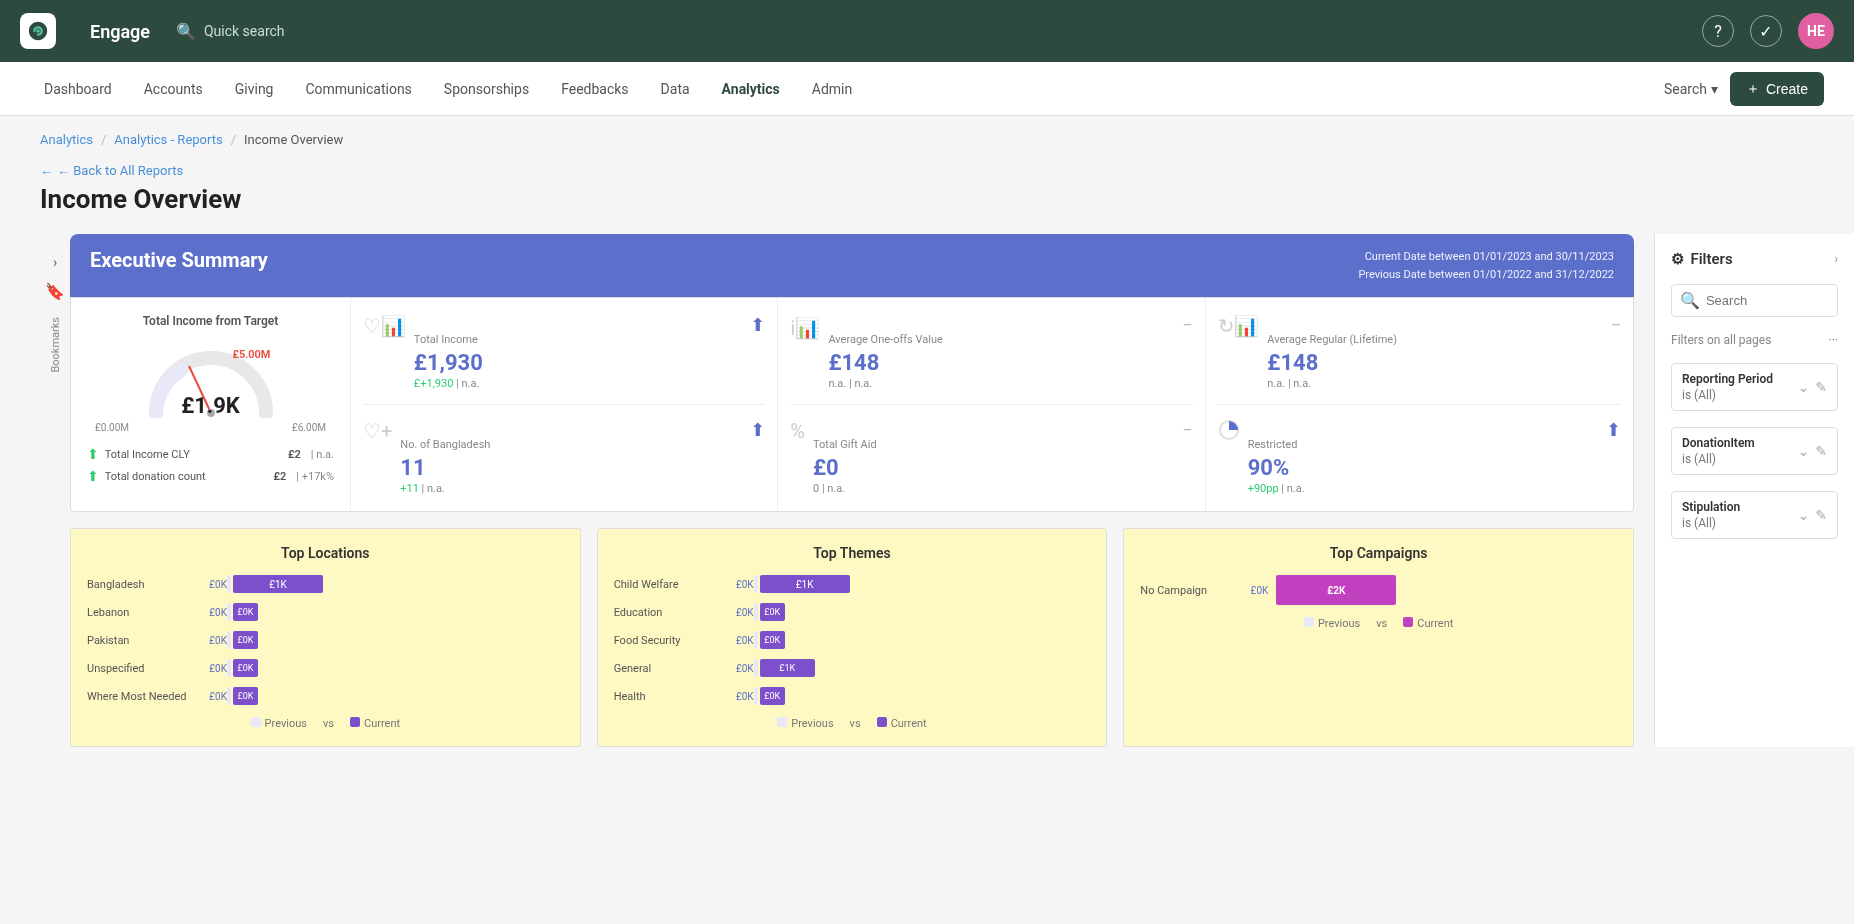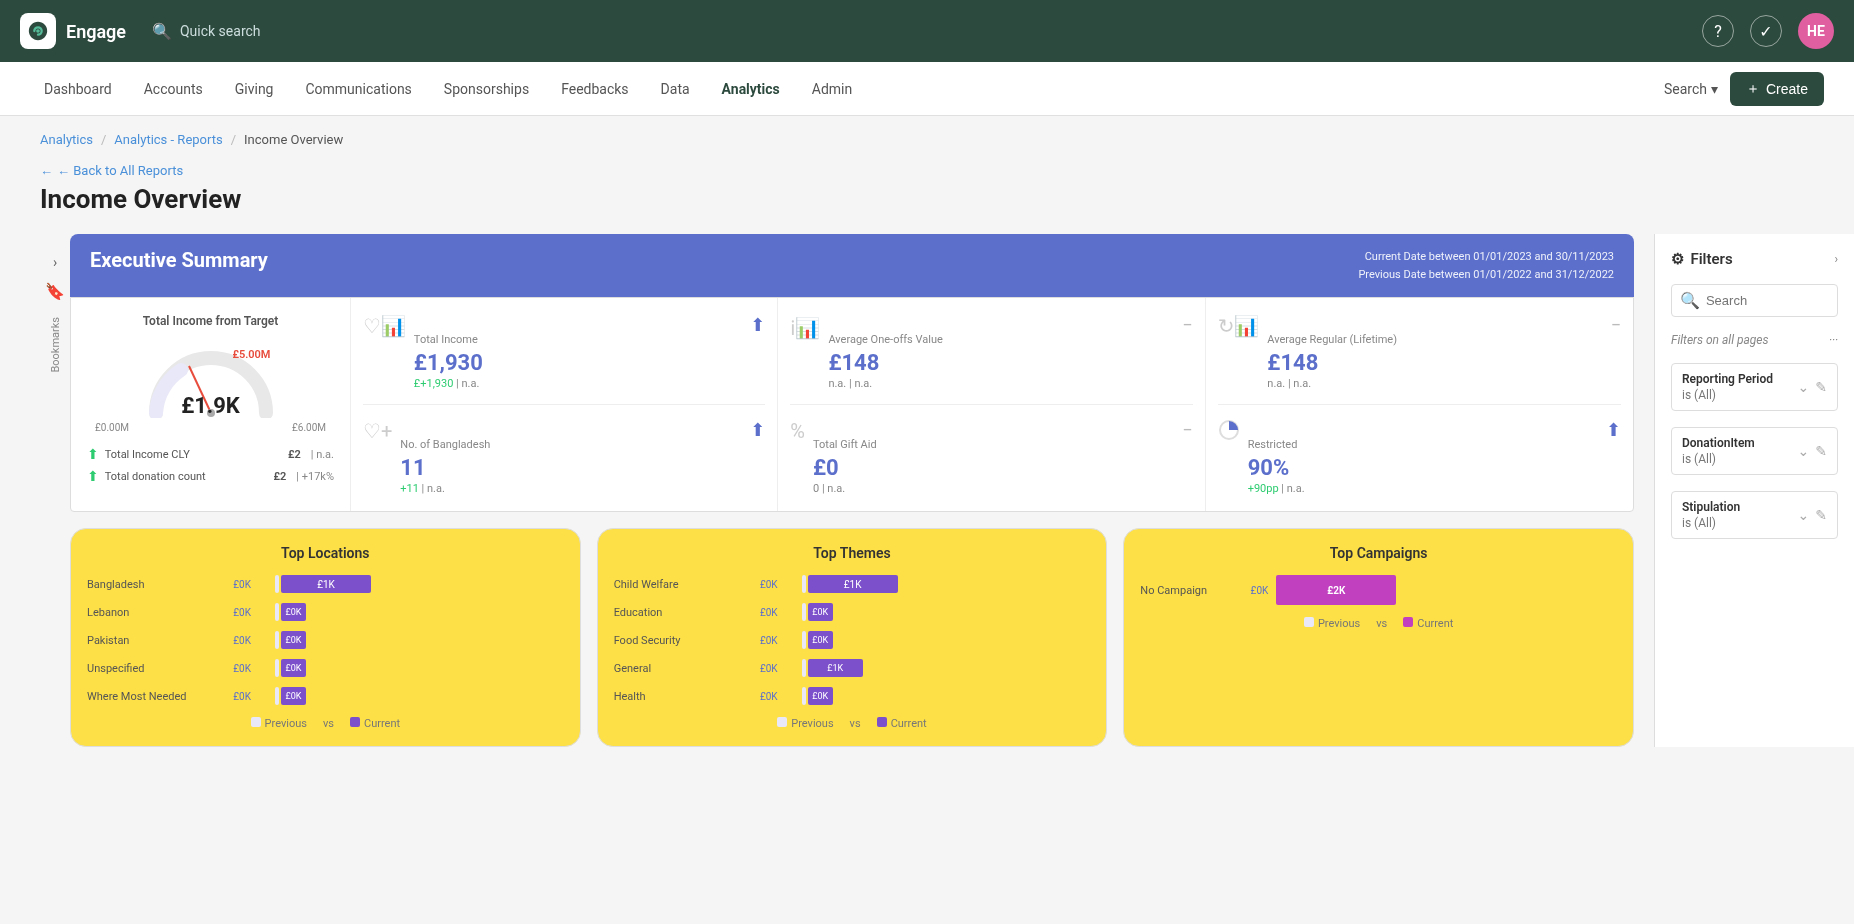--- a/index.html
+++ b/index.html
@@ -23,20 +23,21 @@
       width: 36px; height: 36px;
       background: #fff;
       border-radius: 8px;
       display: flex; align-items: center; justify-content: center;
       font-size: 20px; color: #2d4a3e;
     }
     .app-title {
       color: #fff;
       font-size: 18px;
       font-weight: 600;
+      margin-left: 24px;
     }
     .quick-search {
       display: flex;
       align-items: center;
       gap: 8px;
       color: #cdd;
       font-size: 14px;
       cursor: pointer;
       margin-left: 10px;
     }
@@ -318,37 +319,37 @@
 
     
     .charts-row {
       display: grid;
       grid-template-columns: 1fr 1fr 1fr;
       gap: 16px;
       margin-right: 20px;
       margin-top: 16px;
     }
     .chart-card {
-      background: #fde047;
+      background: #fef9c3;
       border: 1px solid #ddd;
-      border-radius: 16px;
+      border-radius: 3px;
       padding: 16px;
     }
     .chart-title {
       font-size: 14px;
       font-weight: 600;
       color: #333;
       text-align: center;
       margin-bottom: 14px;
     }
     .bar-chart { display: flex; flex-direction: column; gap: 10px; }
     .bar-row {
       display: flex;
       align-items: center;
-      gap: 24px;
+      gap: 0;
       font-size: 11px;
     }
     .bar-label { width: 110px; color: #555; }
     .bar-prev-val { color: #5b6fcb; width: 30px; text-align: right; font-size: 10px; }
     .bar-track {
       flex: 1;
       display: flex;
       align-items: center;
       gap: 2px;
     }
@@ -416,21 +417,20 @@
       font-size: 13px;
       width: 100%;
       color: #555;
     }
     .filter-section-label {
       font-size: 12px;
       color: #888;
       display: flex;
       justify-content: space-between;
       align-items: flex-start;
-      font-style: italic;
     }
     .filter-item {
       border: 1px solid #ddd;
       border-radius: 4px;
       padding: 8px 10px;
       font-size: 12px;
       color: #555;
     }
     .filter-item-label { font-weight: 600; color: #333; margin-bottom: 2px; }
     .filter-item-val { color: #777; }

